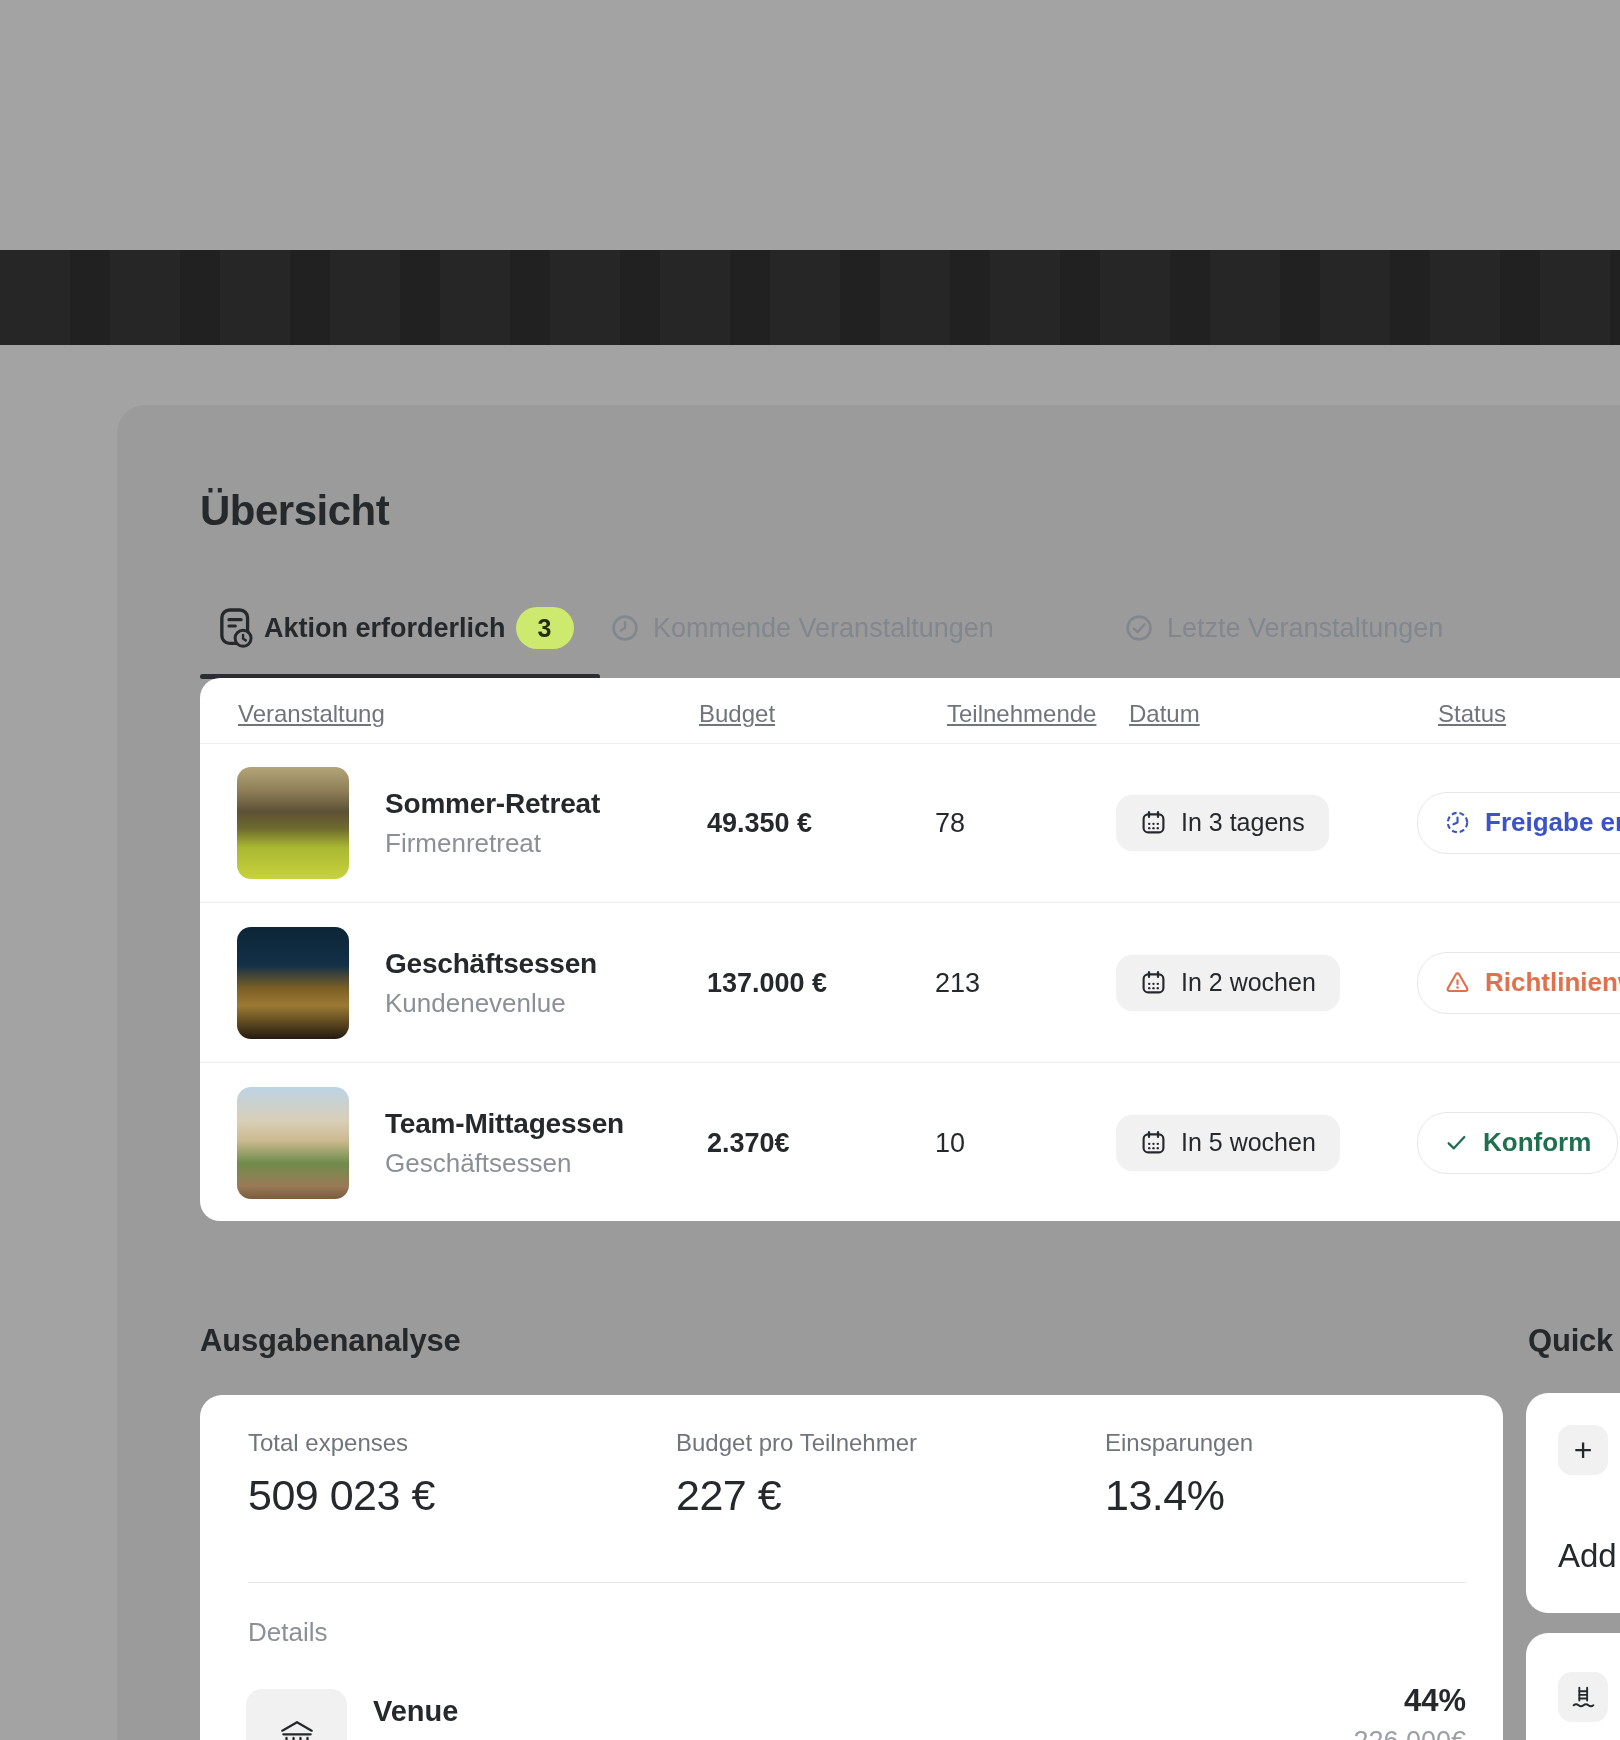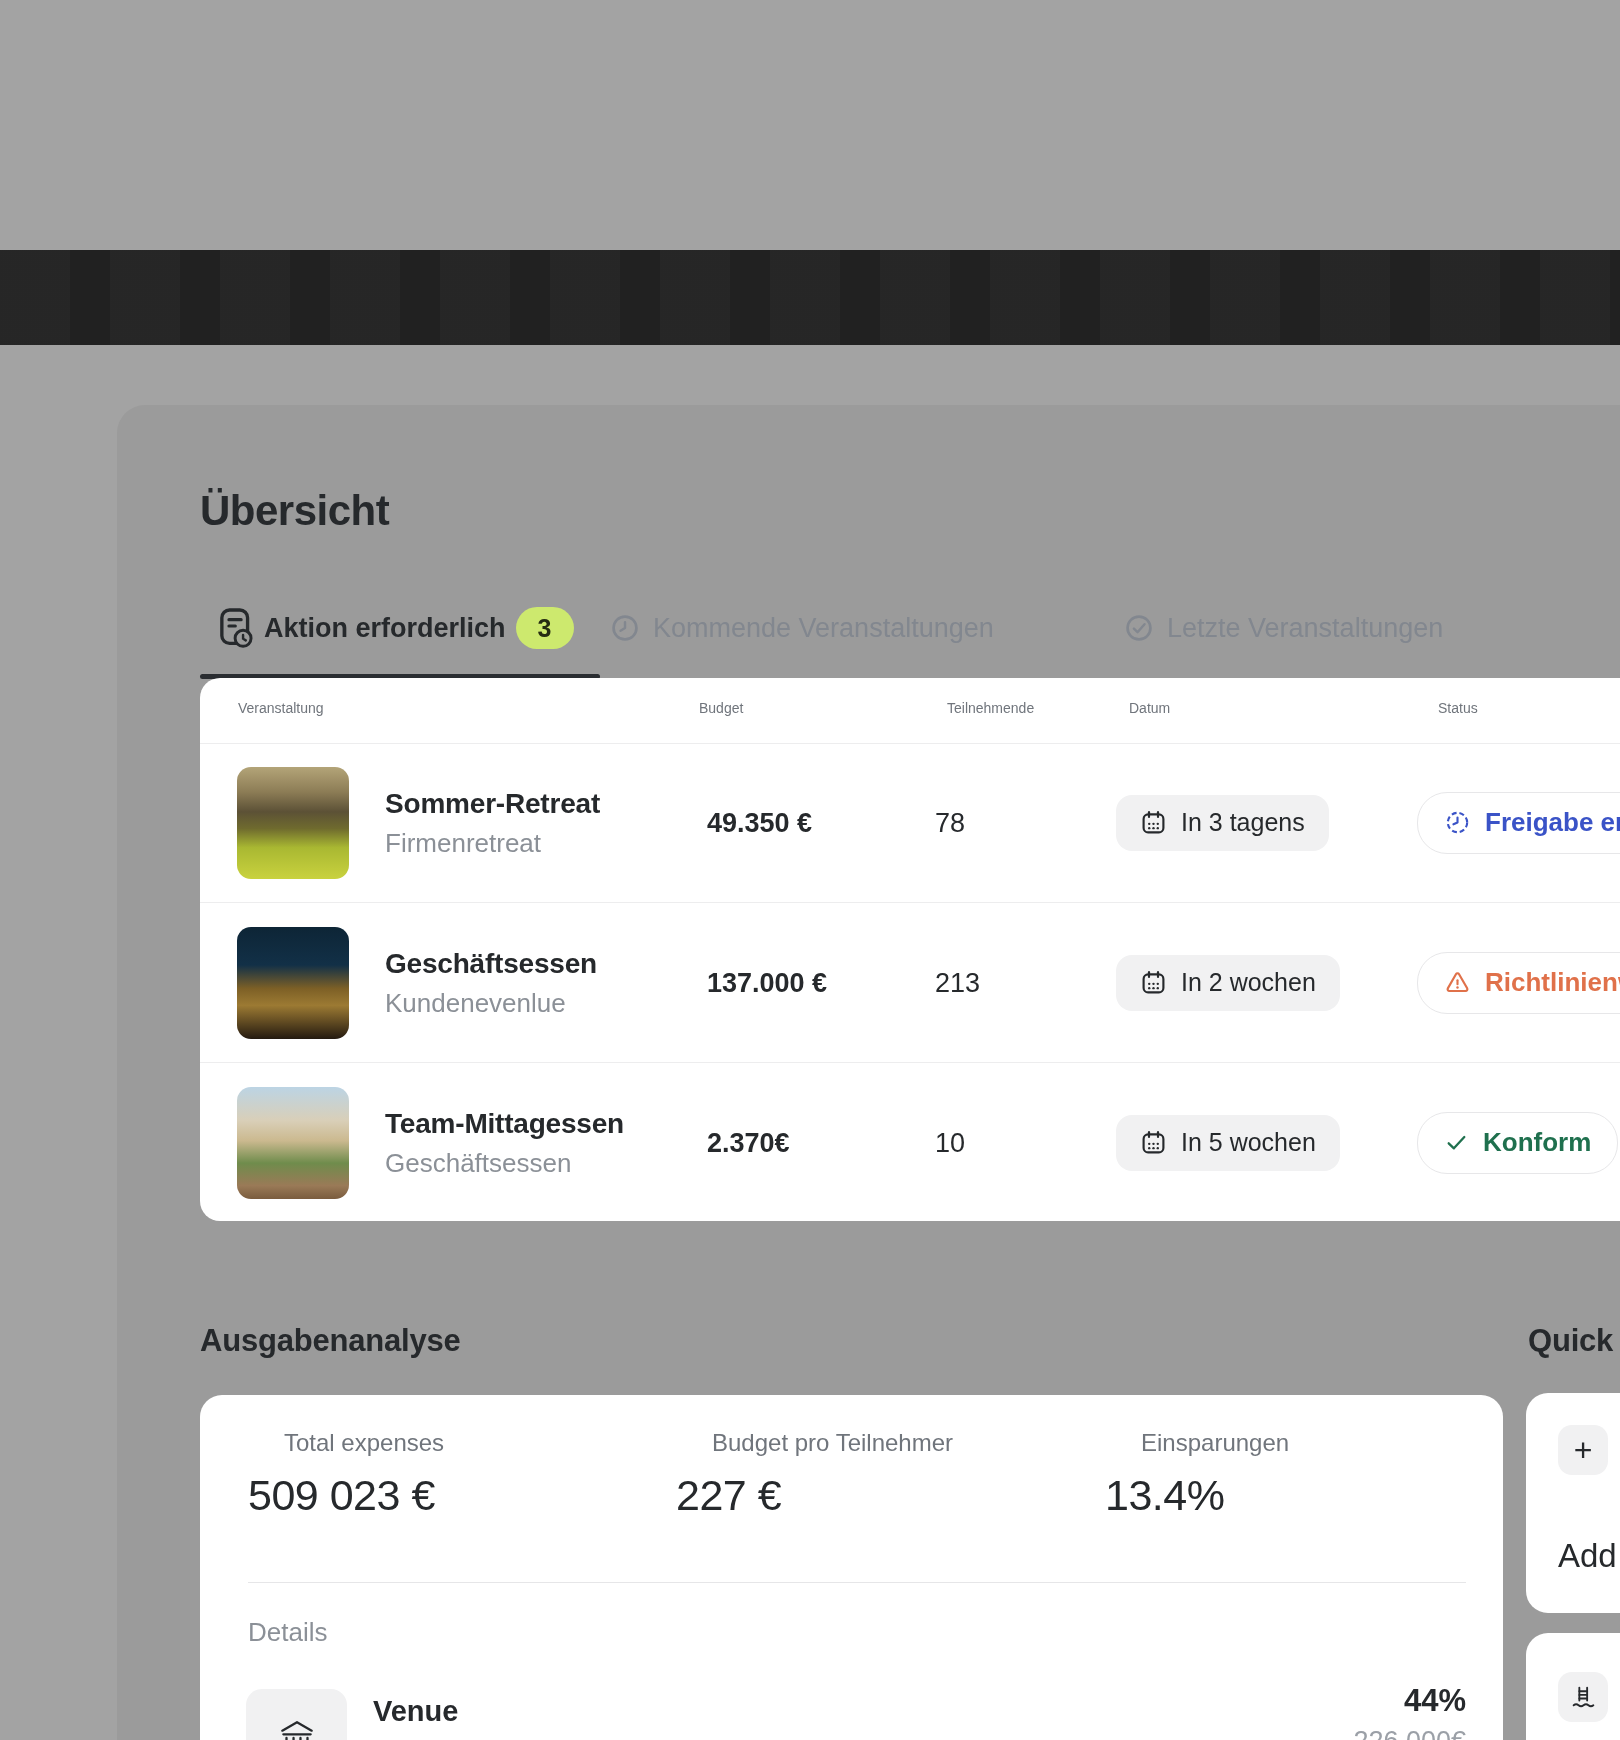--- a/index.html
+++ b/index.html
@@ -19,21 +19,21 @@
   .tab .label{font-size:27px;font-weight:600;color:#26292c;white-space:nowrap;}
   .tab.inactive .label{color:#82878f;font-weight:500;}
   .badge{display:inline-flex;align-items:center;justify-content:center;min-width:58px;height:42px;
        border-radius:22px;background:#cde96e;color:#262c12;font-size:25px;font-weight:600;}
   .tab-underline{position:absolute;left:83px;top:269px;width:400px;height:5px;background:#2a2d31;border-radius:3px;}
   .icon{flex:0 0 auto;}
 
   
   .table-card{position:absolute;left:83px;top:273px;width:1480px;height:543px;background:#fff;border-radius:20px;}
   .thead{position:absolute;left:0;top:0;width:100%;height:65px;border-bottom:1px solid #ededee;}
-  .th{position:absolute;top:22px;font-size:14px;color:#70757c;white-space:nowrap;}
+  .th{position:absolute;top:22px;font-size:24px;color:#70757c;white-space:nowrap;text-decoration:underline;}
   .th-1{left:38px;} .th-2{left:499px;} .th-3{left:747px;} .th-4{left:929px;} .th-5{left:1238px;}
   .trow{position:absolute;left:0;width:100%;height:159px;}
   .trow-1{top:65px;border-bottom:1px solid #ededee;}
   .trow-2{top:225px;border-bottom:1px solid #ededee;}
   .trow-3{top:385px;}
   .thumb{position:absolute;left:37px;top:50%;transform:translateY(-50%);width:112px;height:112px;border-radius:14px;overflow:hidden;}
   .thumb-1{background:linear-gradient(180deg,#b3a478 0%,#8d7d56 22%,#5c5136 40%,#6f6b2e 55%,#a9b832 72%,#c9d23e 100%);}
   .thumb-2{background:linear-gradient(180deg,#0d2536 0%,#123047 34%,#7d6026 55%,#9c7a33 70%,#241a10 100%);}
   .thumb-3{background:linear-gradient(180deg,#bcd4e4 0%,#d9cfb8 30%,#cbb98f 48%,#6f8c4c 68%,#9a7a57 88%,#7a5c3e 100%);}
   .cell-text{position:absolute;left:185px;top:50%;transform:translateY(-50%);}
@@ -49,21 +49,21 @@
        font-size:26px;font-weight:600;white-space:nowrap;}
   .status-pending{color:#3a53c7;} .status-warning{color:#e0714a;} .status-ok{color:#1f704e;}
 
   
   .section-heading{position:absolute;font-size:31px;font-weight:700;letter-spacing:-0.2px;color:#26292c;white-space:nowrap;}
   .heading-expense{left:83px;top:918px;}
   .heading-quick{left:1411px;top:918px;}
   .expense-card{position:absolute;left:83px;top:990px;width:1303px;height:810px;background:#fff;border-radius:22px;}
   .stat{position:absolute;top:0;}
   .stat-1{left:48px;} .stat-2{left:476px;} .stat-3{left:905px;}
-  .stat .s-label{position:absolute;top:34px;font-size:24px;color:#70757c;white-space:nowrap;margin-left:36px;}
+  .stat .s-label{position:absolute;top:34px;font-size:24px;color:#70757c;white-space:nowrap;}
   .stat .s-value{position:absolute;top:76px;font-size:43px;font-weight:500;letter-spacing:-0.5px;color:#26292c;white-space:nowrap;}
   .exp-divider{position:absolute;left:48px;top:187px;width:1218px;height:1px;background:#e6e6e8;}
   .details-label{position:absolute;left:48px;top:222px;font-size:26px;color:#8b9097;}
   .venue-tile{position:absolute;left:46px;top:294px;width:101px;height:101px;border-radius:16px;background:#f1f1f2;}
   .venue-tile svg{position:absolute;left:30px;top:28px;}
   .venue-label{position:absolute;left:173px;top:300px;font-size:29px;font-weight:600;}
   .venue-pct{position:absolute;right:37px;top:288px;font-size:31px;font-weight:600;}
   .venue-amt{position:absolute;right:37px;top:331px;font-size:27px;color:#9ba0a7;text-align:right;}
 
   

